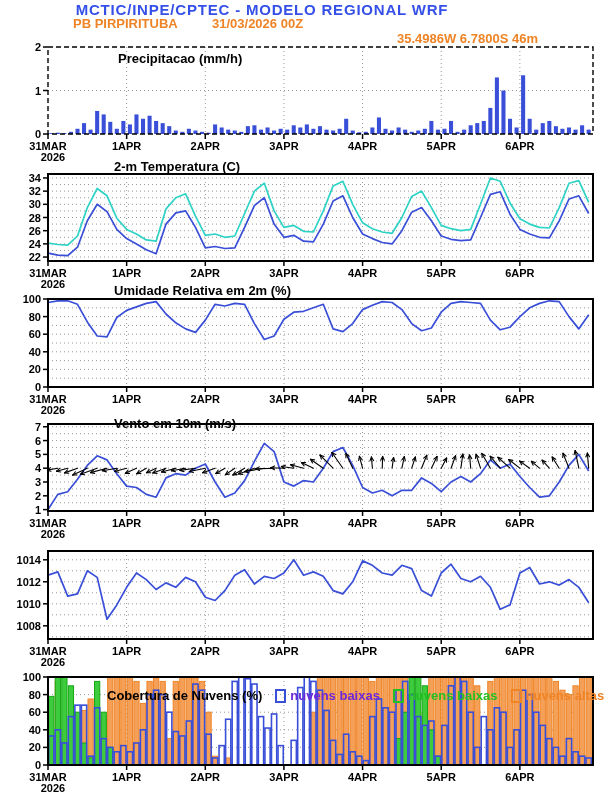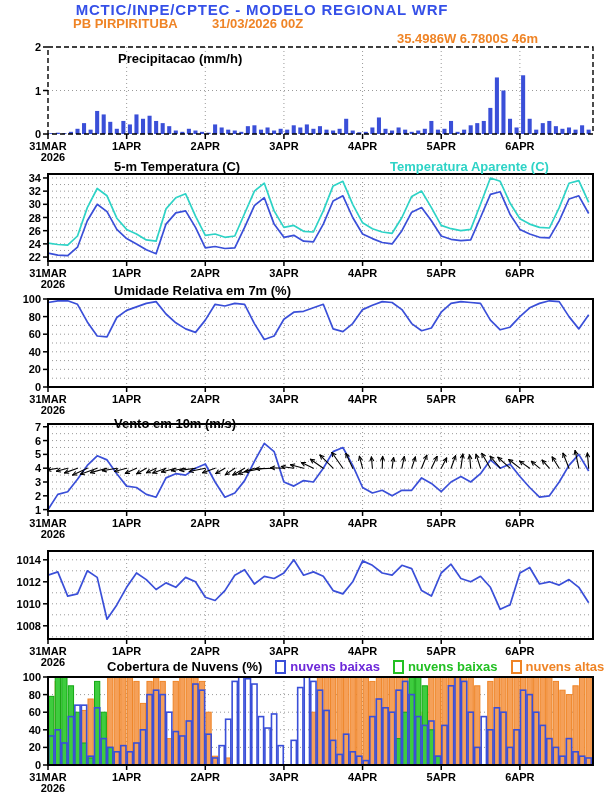--- a/index.html
+++ b/index.html
@@ -1,21 +1,21 @@
 <!DOCTYPE html>
 <html><head>
 <meta charset="utf-8">
 <style>
   html,body{margin:0;padding:0;background:#fff;}
   .page{position:relative;width:612px;height:792px;background:#fff;overflow:hidden;
         font-family:"Liberation Sans",sans-serif;}
   .t{position:absolute;font-weight:bold;white-space:nowrap;font-size:13px;color:#000;padding-left:40px;}
   .hdr-title{position:absolute;left:0;top:1px;width:524px;text-align:center;
              font-weight:bold;font-size:15px;letter-spacing:.8px;}
-  .legend-row{position:absolute;display:flex;align-items:center;gap:13px;}
+  .legend-row{position:absolute;display:flex;align-items:center;gap:13px;margin-top:29px;}
   .legend-item{display:flex;align-items:center;gap:4px;font-weight:bold;font-size:13px;}
   .swatch{display:inline-block;width:7px;height:10px;border:2px solid #000;background:transparent;}
   svg{position:absolute;left:0;top:0;}
   .grid{stroke:#999999;stroke-width:1;stroke-dasharray:1 3;}
   .barb{stroke:#000;stroke-width:1.1;stroke-linecap:round;}
   .tick{font-family:"Liberation Sans",sans-serif;font-weight:bold;font-size:11px;fill:#000;}
 </style>
 </head>
 <body>
 
@@ -726,24 +726,23 @@
     </svg>
 
   <div class="hdr-title" style="color: rgb(53, 80, 232); border-color: rgb(53, 80, 232);">MCTIC/INPE/CPTEC - MODELO REGIONAL WRF</div>
 
   <span class="t" style="left: 33px; top: 16px; color: rgb(239, 132, 38); border-color: rgb(239, 132, 38);">PB PIRPIRITUBA</span>
   <span class="t" style="left: 172px; top: 16px; color: rgb(239, 132, 38); border-color: rgb(239, 132, 38);">31/03/2026 00Z</span>
 
   <span class="t" style="left:78px;top:31px;margin-top:20px;">Precipitacao (mm/h)</span>
   <span class="t" style="left: 357px; top: 31px; color: rgb(239, 132, 38); border-color: rgb(239, 132, 38);">35.4986W 6.7800S 46m</span>
 
-  <span class="t" style="left:74px;top:159px;">5-m Temperatura (C)</span>
-  <span class="t" style="left: 350px; top: 159px; color: rgb(46, 211, 198); border-color: rgb(46, 211, 198);">Temperatura Aparente (C)</span>
-
-  <span class="t" style="left:74px;top:283px;">Umidade Relativa em 7m (%)</span>
+  <span class="t" style="left:74px;top:159px;">2-m Temperatura (C)</span>
+
+  <span class="t" style="left:74px;top:283px;">Umidade Relativa em 2m (%)</span>
 
   <span class="t" style="left:74px;top:416px;">Vento em 10m (m/s)</span>
 
 
   <div class="legend-row" style="left:67px;top:659px;">
     <span class="t" style="position:static;">Cobertura de Nuvens (%)</span>
     <span class="legend-item">
       <span class="swatch" style="color: rgb(58, 79, 216); border-color: rgb(58, 79, 216);"></span>
       <span style="color: #6d28d9; border-color: rgb(58, 79, 216);">nuvens baixas</span>
     </span>

